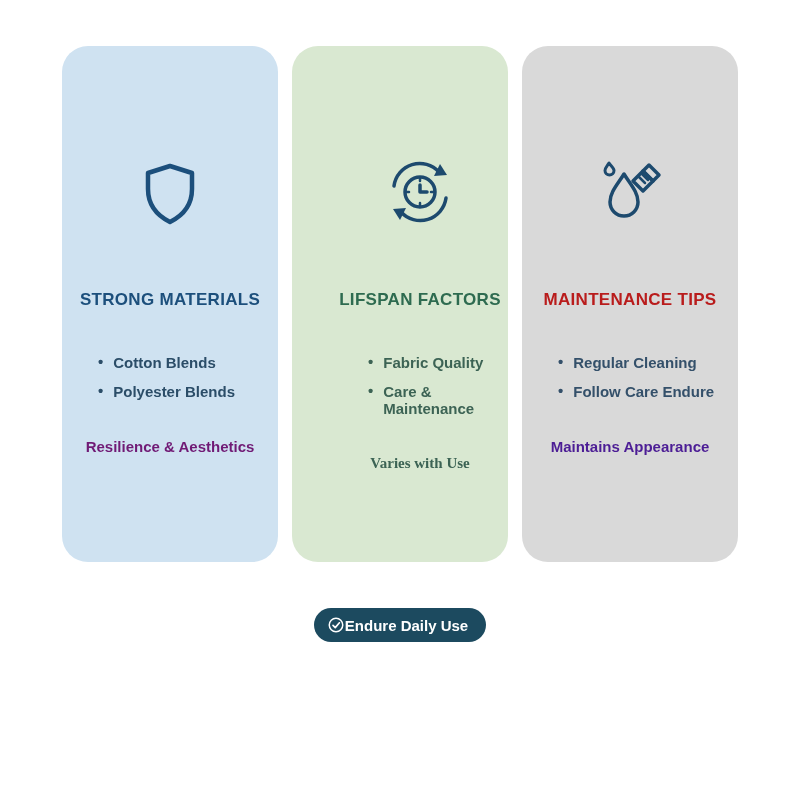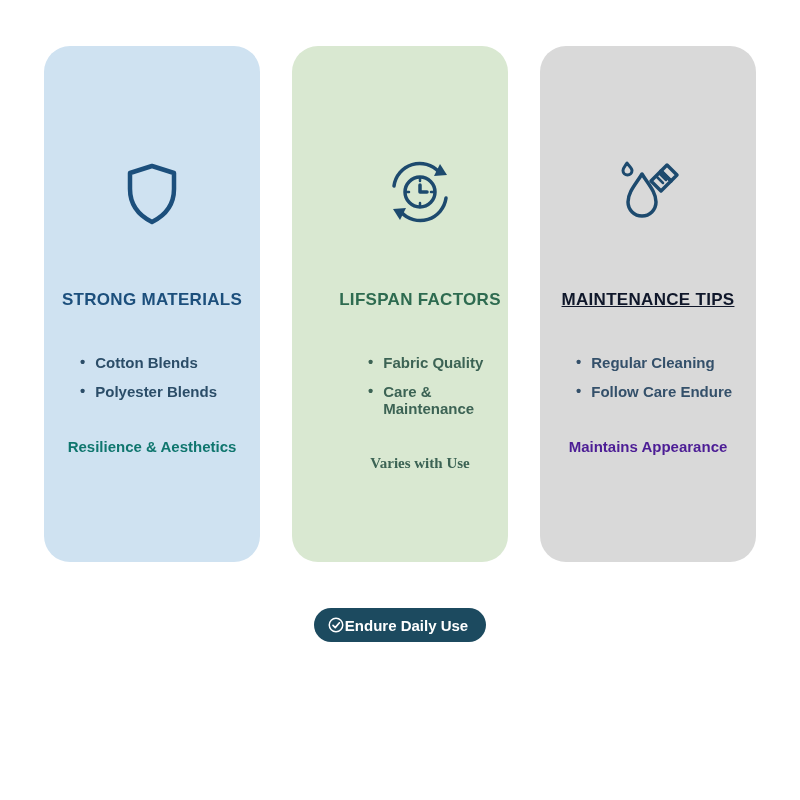--- a/index.html
+++ b/index.html
@@ -15,21 +15,21 @@
     padding-top: 56px;
     text-align: center;
     font-size: 31px;
     font-weight: 700;
     letter-spacing: 0.5px;
     color: #1b3a5e;
   }
   .cards-row {
     display: flex;
     justify-content: center;
-    gap: 32px;
+    gap: 14px;
     margin-top: 46px;
   }
   .card {
     width: 216px;
     height: 516px;
     border-radius: 26px;
     display: flex;
     flex-direction: column;
     align-items: center;
     box-sizing: border-box;
@@ -108,21 +108,21 @@
       <div class="bullet-list" style="color: rgb(43, 77, 104);">
         <div class="bullet-item">
           <span class="bullet-dot">•</span>
           <span>Cotton Blends</span>
         </div>
         <div class="bullet-item">
           <span class="bullet-dot">•</span>
           <span>Polyester Blends</span>
         </div>
       </div>
-      <div class="card-note" style="color: #0f766e;">Resilience &amp; Aesthetics</div>
+      <div class="card-note" style="color: #701a75;">Resilience &amp; Aesthetics</div>
     </div>
 
     <div class="card" style="background-color: rgb(217, 232, 209); padding-left: 40px;">
       <div class="icon-wrap">
         <svg width="72" height="72" viewBox="0 0 72 72" fill="none">
           <circle cx="36" cy="36" r="15" stroke="#1d4a6e" stroke-width="3.5"></circle>
           <path d="M36 29 V36 H43" stroke="#1d4a6e" stroke-width="3.5" stroke-linecap="round" stroke-linejoin="round"></path>
           <path d="M36 23 v2 M49 36 h-2 M36 49 v-2 M23 36 h2" stroke="#1d4a6e" stroke-width="2.5" stroke-linecap="round"></path>
           <path d="M10 30 A26 26 0 0 1 55 16" stroke="#1d4a6e" stroke-width="3.5" stroke-linecap="round"></path>
           <polygon points="56,8 63,19 50,20" fill="#1d4a6e"></polygon>
@@ -147,21 +147,21 @@
     <div class="card" style="background-color: rgb(217, 217, 217);">
       <div class="icon-wrap">
         <svg width="72" height="72" viewBox="0 0 72 72" fill="none">
           <path d="M30 18 C24 28 16 36 16 46 A14 14 0 0 0 44 46 C44 36 36 28 30 18 Z" stroke="#1d4a6e" stroke-width="3.5" stroke-linejoin="round"></path>
           <path d="M15 7 C13.5 9.5 11 12 11 14.5 A4.5 4.5 0 0 0 20 14.5 C20 12 16.5 9.5 15 7 Z" stroke="#1d4a6e" stroke-width="3" stroke-linejoin="round"></path>
           <path d="M55 9 L65 19 L59 25 L49 15 Z" stroke="#1d4a6e" stroke-width="3.5" stroke-linejoin="round"></path>
           <path d="M49 15 L59 25 L49 35 L39 25 Z" stroke="#1d4a6e" stroke-width="3.5" stroke-linejoin="round"></path>
           <path d="M45 21 L51 27 M48 18 L54 24" stroke="#1d4a6e" stroke-width="2.5" stroke-linecap="round"></path>
         </svg>
       </div>
-      <div class="card-heading" style="color: #0f172a; text-decoration: underline;">MAINTENANCE TIPS</div>
+      <div class="card-heading" style="color: #b91c1c;">MAINTENANCE TIPS</div>
       <div class="bullet-list" style="color: rgb(52, 80, 106);">
         <div class="bullet-item">
           <span class="bullet-dot">•</span>
           <span>Regular Cleaning</span>
         </div>
         <div class="bullet-item">
           <span class="bullet-dot">•</span>
           <span>Follow Care Endure</span>
         </div>
       </div>

